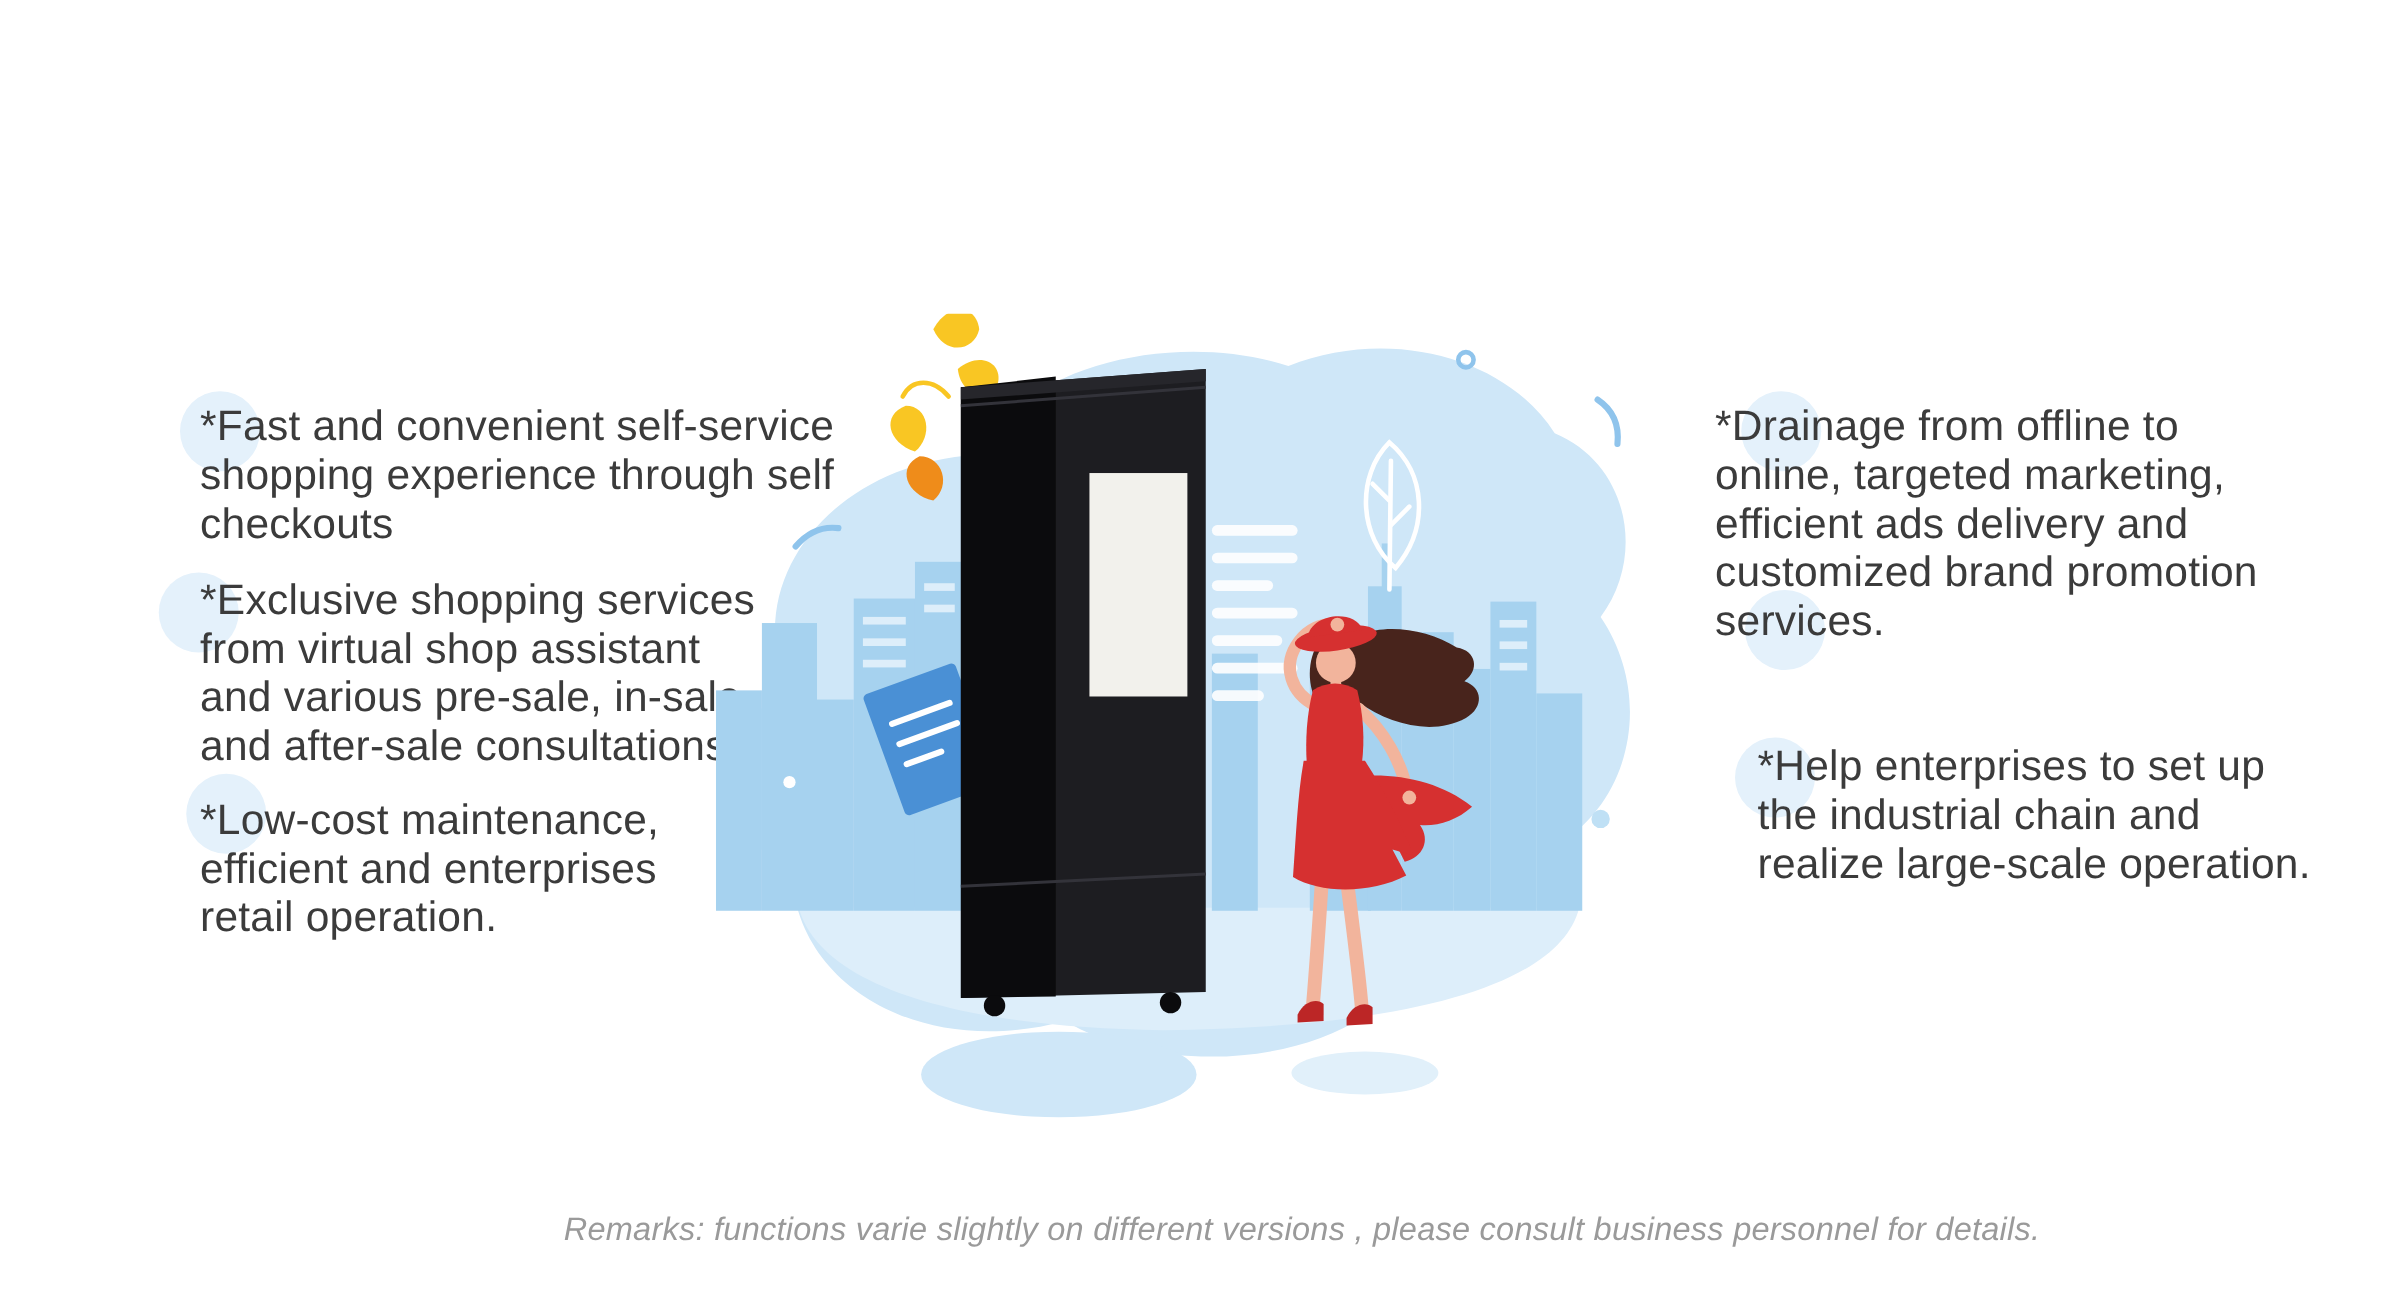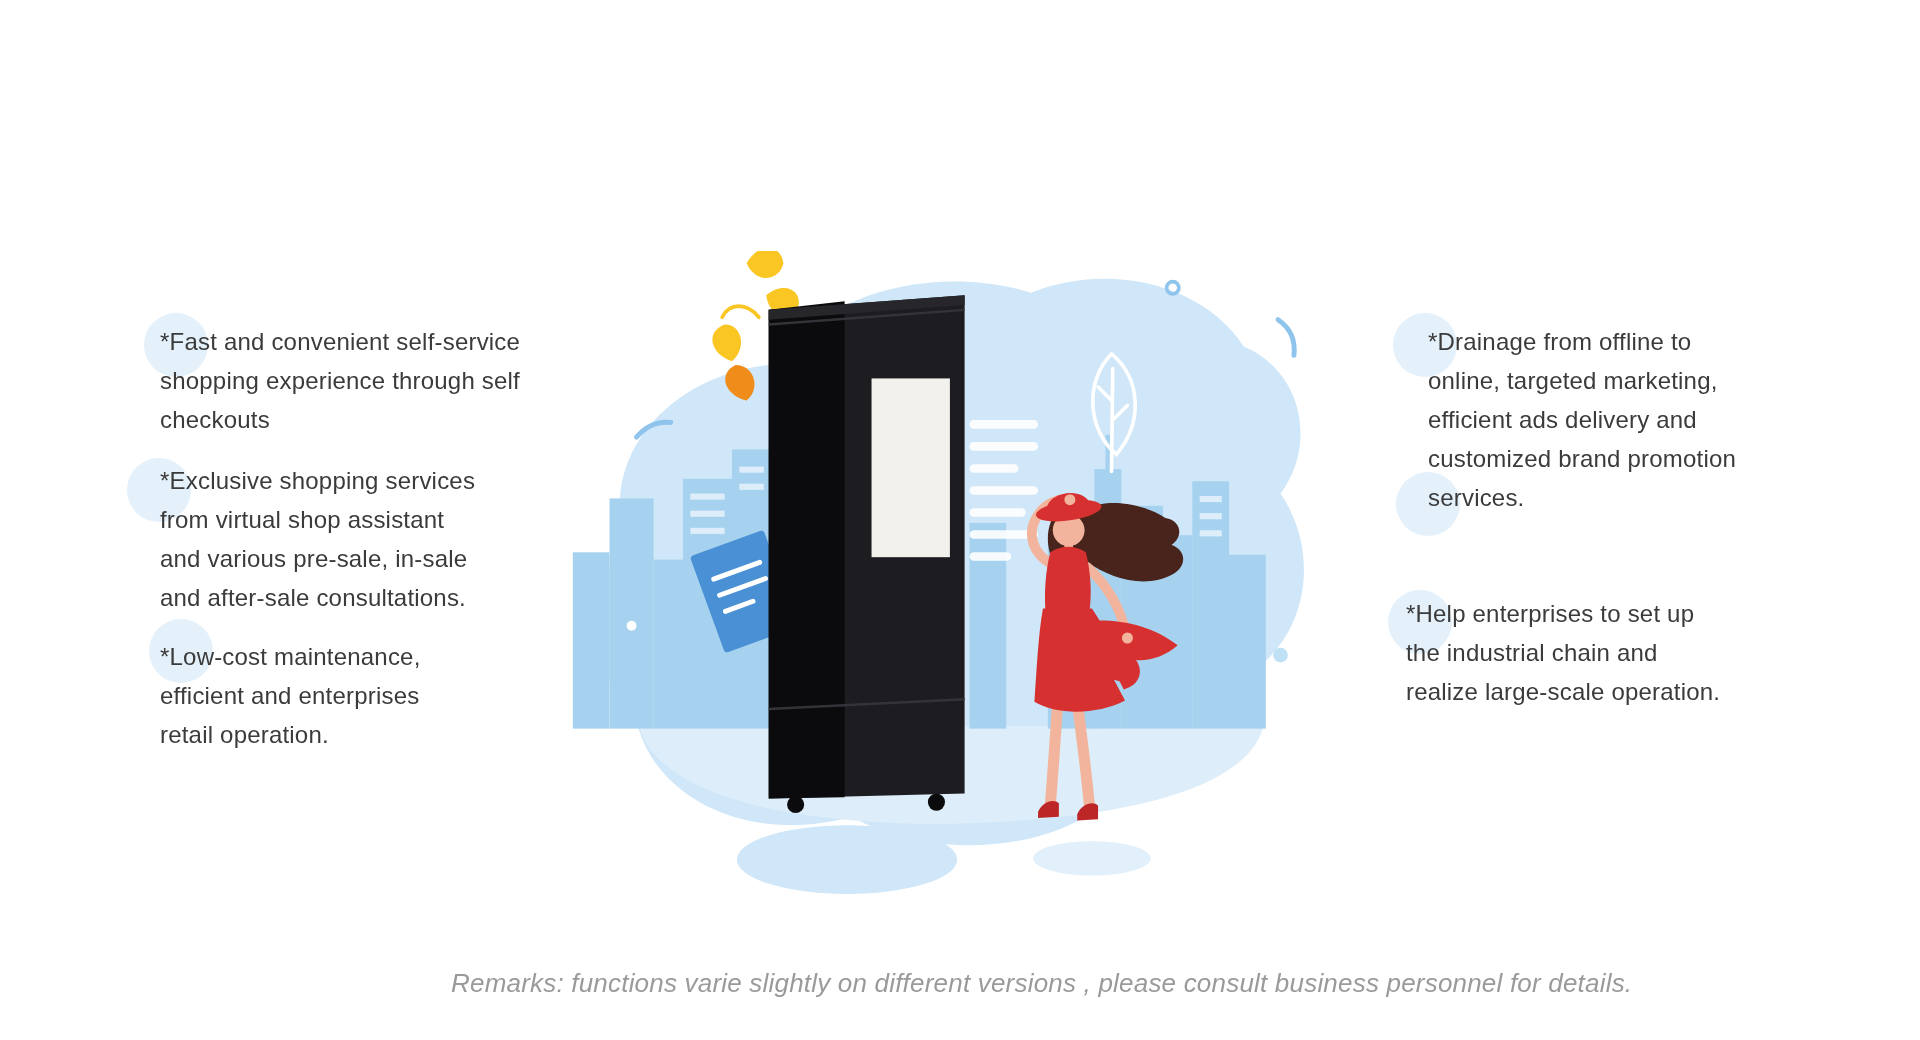--- a/index.html
+++ b/index.html
@@ -10,21 +10,21 @@
     overflow:hidden;
   }
   .slide { position:relative; width:1920px; height:1040px; background:var(--page_bg,#fff); overflow:hidden; }
 
   .halo {
     position:absolute; width:64px; height:64px; border-radius:50%;
     background:var(--bullet_halo,#e4f1fb);
   }
   .bullet {
     position:absolute;
-    font-size:24px; line-height:39px;
+    font-size:34px; line-height:39px;
     color:var(--text,#3b3b3b);
     white-space:pre-line;
     letter-spacing:0.2px;
   }
   .remarks {
     position:absolute;
     left:451px; top:968px;
     font-size:26px;
     color:var(--remarks,#9a9a9a);
     letter-spacing:0.2px;
@@ -71,21 +71,21 @@
 shopping experience through self
 checkouts</div>
   <div class="bullet" style="left:160px; top:461px;">*Exclusive shopping services
 from virtual shop assistant
 and various pre-sale, in-sale
 and after-sale consultations.</div>
   <div class="bullet" style="left:160px; top:637px;">*Low-cost maintenance,
 efficient and enterprises
 retail operation.</div>
 
-  <div class="bullet" style="left:1428px; top:322px;">*Drainage from offline  to
+  <div class="bullet" style="left:1372px; top:322px;">*Drainage from offline  to
 online, targeted marketing,
 efficient ads delivery and
 customized brand promotion
 services.</div>
   <div class="bullet" style="left:1406px; top:594px;">*Help enterprises to set up
 the industrial chain and
 realize large-scale operation.</div>
 
   <div class="remarks">Remarks: functions varie slightly on different versions , please consult business personnel for details.</div>
 

